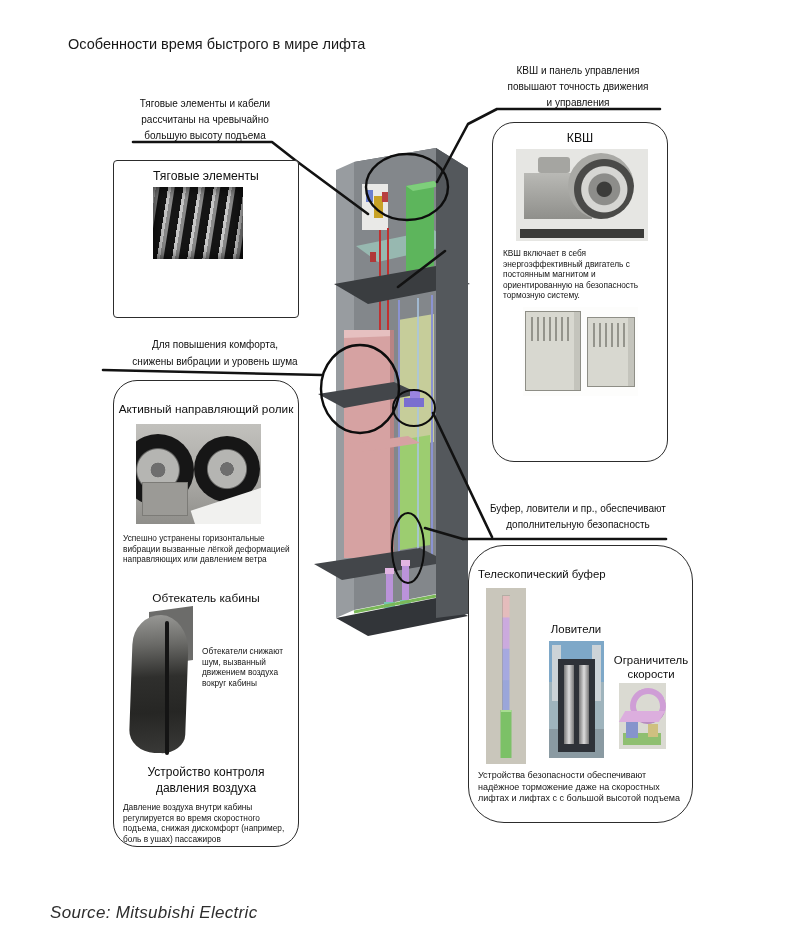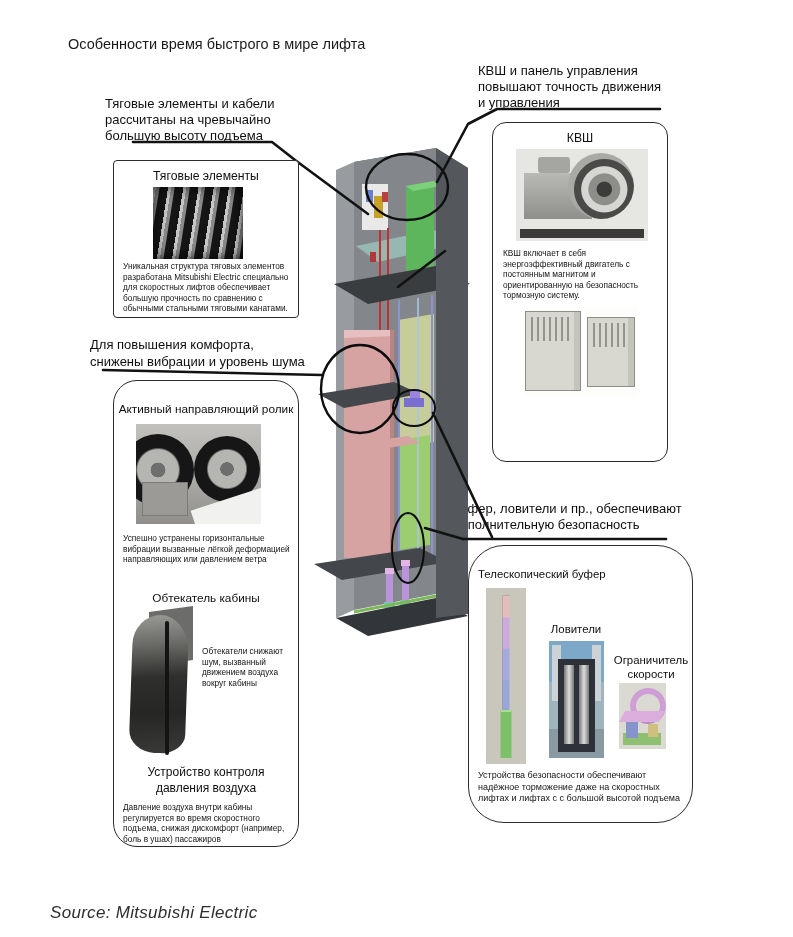--- a/index.html
+++ b/index.html
@@ -1,21 +1,21 @@
 <!DOCTYPE html>
 <html><head>
 <meta charset="utf-8">
 <style>
   html,body{margin:0;padding:0;background:#fff}
   .canvas{position:relative;width:793px;height:937px;background:#fff;overflow:hidden;
           font-family:"Liberation Sans","DejaVu Sans",sans-serif;color:#111}
   .pre{white-space:pre-line}
   .title{position:absolute;left:68px;top:36px;font-size:14.5px;font-weight:400;color:#1a1a1a;margin:0}
   .source{position:absolute;left:50px;top:903px;font-size:17px;font-style:italic;color:#2e2e2e;letter-spacing:.3px}
-  .callout{position:absolute;font-size:13px;line-height:16px;color:#0f0f0f}
+  .callout{position:absolute;text-align:center;font-size:10px;line-height:16px;color:#0f0f0f}
   .co-traction{left:105px;top:96px;width:200px}
   .co-machine{left:478px;top:63px;width:200px}
   .co-comfort{left:90px;top:337px;width:250px;line-height:16.5px}
   .co-safety{left:453px;top:501px;width:250px}
   .art{position:absolute;left:0;top:0;width:793px;height:937px}
   .box{position:absolute;border:1.6px solid #2c2c2c;background:#fff;box-sizing:border-box}
   .box-h{position:absolute;left:0;right:0;text-align:center;font-size:12.2px;color:#0f0f0f}
   .box-b{position:absolute;font-size:8.3px;line-height:1.28;color:#141414;text-align:left}
   .box-traction{left:113px;top:160px;width:186px;height:158px;border-radius:4px}
   .bt-h{top:8px}
@@ -39,21 +39,21 @@
   .bc-h2{top:210px;font-size:11.8px}
   .img-fairing{position:absolute;left:15px;top:228px;width:69px;height:149px}
   .fair-back{position:absolute;left:20px;top:0;width:44px;height:54px;background:#6c6c6a;transform:skewY(-8deg)}
   .fair-main{position:absolute;left:2px;top:6px;width:56px;height:138px;
              background:linear-gradient(175deg,#9a9a97 0%,#6a6a67 22%,#2f2f2d 45%,#262624 70%,#3a3a38 100%);
              border-radius:50% 50% 42% 46%/22% 26% 14% 16%;transform:rotate(2deg)}
   .fair-rail{position:absolute;left:36px;top:12px;width:4px;height:134px;background:#141414;border-radius:2px}
   .bc-b2{left:88px;top:265px;width:86px}
   .bc-h3{top:384px;font-size:12px;line-height:1.3}
   .bc-b3{left:9px;top:421px;width:170px}
-  .box-machine{left:492px;top:122px;width:176px;height:340px;border-radius:14px}
+  .box-machine{left:492px;top:122px;width:176px;height:340px;border-radius:22px}
   .bm-h{top:8px}
   .img-machine{position:absolute;left:23px;top:26px;width:132px;height:92px;background:#e6e6e3;overflow:hidden}
   .mach-top{position:absolute;left:22px;top:8px;width:32px;height:16px;background:#a5a5a1;border-radius:3px}
   .mach-body{position:absolute;left:8px;top:24px;width:68px;height:46px;background:linear-gradient(#b9b9b5,#8f8f8b)}
   .mach-drum{position:absolute;right:14px;top:4px;width:66px;height:66px;border-radius:50%;
              background:radial-gradient(circle at 55% 55%,#3c3c3a 0 14%,#8d8d8a 16% 30%,#d6d6d3 32% 44%,#4a4a48 46% 58%,#a9a9a5 60% 100%)}
   .mach-base{position:absolute;left:4px;right:4px;bottom:3px;height:9px;background:#3a3a38}
   .bm-b1{left:10px;top:125px;width:156px}
   .img-panels{position:absolute;left:30px;top:184px;width:115px;height:89px;background:#fdfdfc}
   .cab{position:absolute;background:#d8d8d0;border:1px solid #8e8e86;box-shadow:inset -6px 0 0 #c4c4bc}
@@ -160,21 +160,20 @@
       <polyline points="463,539 666,539"></polyline>
       <polyline points="433,413 492,537"></polyline>
       <polyline points="425,528 463,539"></polyline>
       <polyline points="445,251 398,287"></polyline>
     </g>
   </svg>
 
   <div class="box box-traction">
     <div class="box-h bt-h">Тяговые элементы</div>
     <div class="img-ropes"></div>
-    <div class="box-b bt-b">Уникальная структура тяговых элементов разработана Mitsubishi Electric специально для скоростных лифтов обеспечивает большую прочность по сравнению с обычными стальными тяговыми канатами.</div>
   </div>
 
   <div class="box box-comfort">
     <div class="box-h bc-h1">Активный направляющий ролик</div>
     <div class="img-roller">
       <div class="wheel w1"></div>
       <div class="wheel w2"></div>
       <div class="roller-block"></div>
       <div class="roller-wedge"></div>
     </div>

